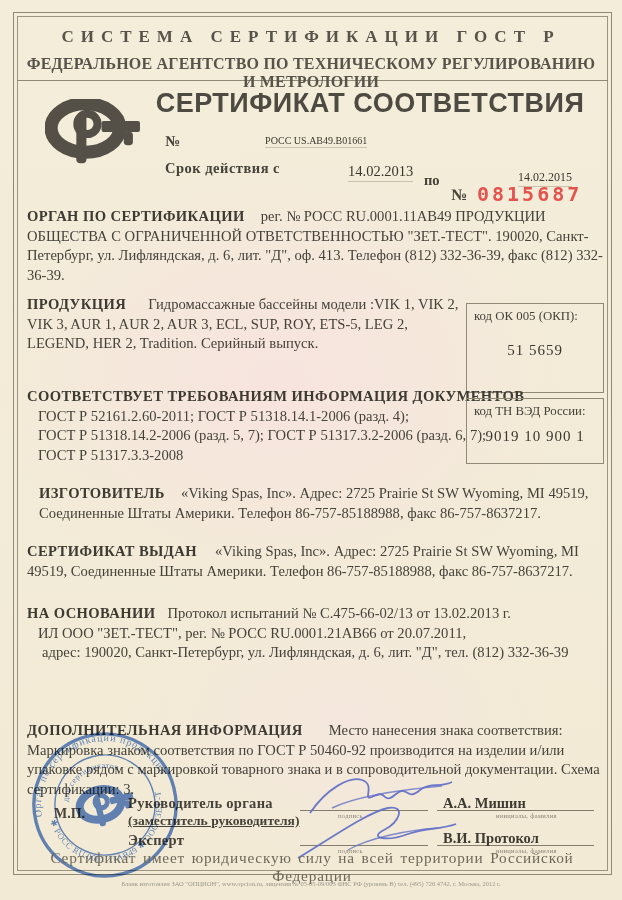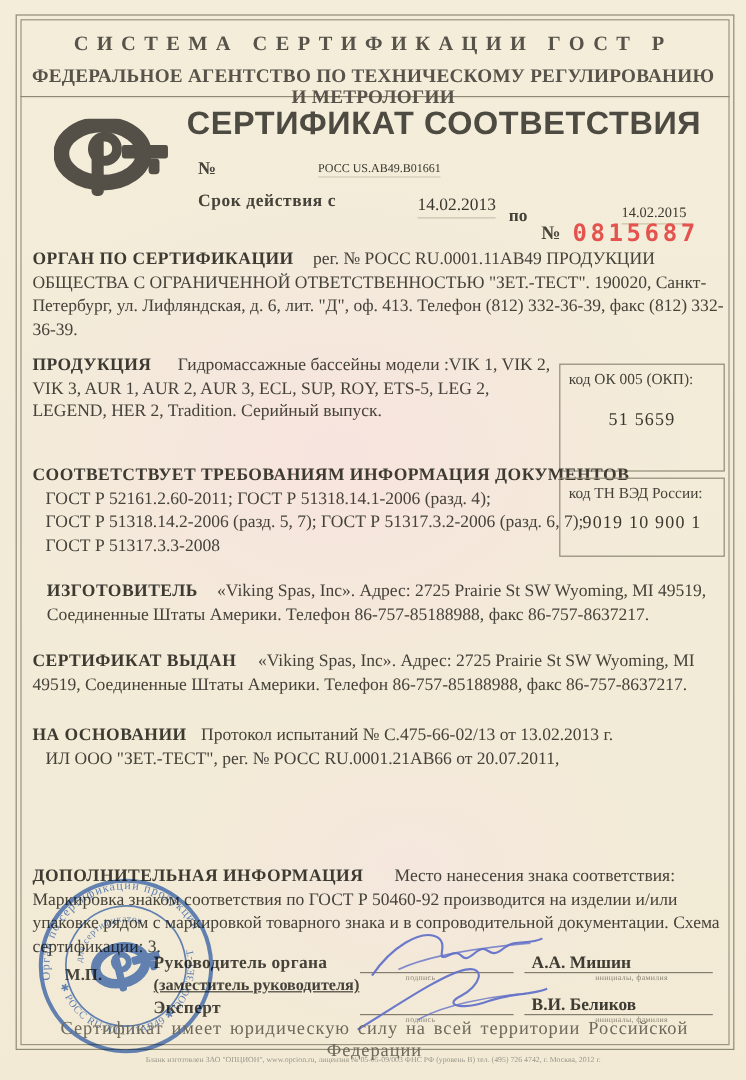--- a/index.html
+++ b/index.html
@@ -148,41 +148,42 @@
     <span class="lb">ИЗГОТОВИТЕЛЬ</span><span class="gap g16"></span><span>«Viking Spas, Inc». Адрес: 2725 Prairie St SW Wyoming, MI 49519, Соединенные Штаты Америки. Телефон 86-757-85188988, факс 86-757-8637217.</span>
   </p>
 
   <p class="sec sec-issued">
     <span class="lb">СЕРТИФИКАТ ВЫДАН</span><span class="gap g18"></span><span>«Viking Spas, Inc». Адрес: 2725 Prairie St SW Wyoming, MI 49519, Соединенные Штаты Америки. Телефон 86-757-85188988, факс 86-757-8637217.</span>
   </p>
 
   <div class="sec sec-basis">
     <div><span class="lb">НА ОСНОВАНИИ</span><span class="gap g12"></span><span>Протокол испытаний № С.475-66-02/13 от 13.02.2013 г.</span></div>
     <div class="ind">ИЛ ООО "ЗЕТ.-ТЕСТ", рег. № РОСС RU.0001.21АВ66 от 20.07.2011,</div>
+    <div class="ind2 nowrap">адрес: 190020, Санкт-Петербург, ул. Лифляндская, д. 6, лит. "Д", тел. (812) 332-36-39</div>
   </div>
 
   <p class="sec sec-additional">
     <span class="lb">ДОПОЛНИТЕЛЬНАЯ ИНФОРМАЦИЯ</span><span class="gap g26"></span><span>Место нанесения знака соответствия: Маркировка знаком соответствия по ГОСТ Р 50460-92 производится на изделии и/или упаковке рядом с маркировкой товарного знака и в сопроводительной документации. Схема сертификации: 3.</span>
   </p>
 
   <span class="abs sig-head-sub">(заместитель руководителя)</span>
   <span class="abs sig-head">Руководитель органа</span>
   <span class="abs sig-expert">Эксперт</span>
   <span class="abs mp">М.П.</span>
 
   <div class="sigline line-sig1"></div>
   <div class="sigline line-name1"></div>
   <div class="sigline line-sig2"></div>
   <div class="sigline line-name2"></div>
   <span class="tiny cap-sign1">подпись</span>
   <span class="tiny cap-name1">инициалы, фамилия</span>
   <span class="tiny cap-sign2">подпись</span>
   <span class="tiny cap-name2">инициалы, фамилия</span>
   <span class="abs name1">А.А. Мишин</span>
-  <span class="abs name2">В.И. Беликов</span>
+  <span class="abs name2">В.И. Протокол</span>
 
   <svg class="sig-svg sig1" viewBox="0 0 160 55">
     <path d="M8,45 C25,20 48,8 60,12 C75,17 58,35 72,28 C86,21 80,38 94,26 C106,16 104,34 118,22 C128,14 138,20 150,14" fill="none" stroke="#6472c8" stroke-width="1.8" opacity="0.95"></path>
     <path d="M30,40 C55,28 95,22 140,18" fill="none" stroke="#6472c8" stroke-width="1.4" opacity="0.8"></path>
   </svg>
   <svg class="sig-svg sig2" viewBox="0 0 180 62">
     <path d="M10,58 C40,40 80,12 100,8 C118,5 112,22 96,30 C80,38 98,42 120,34 C140,27 152,30 168,24" fill="none" stroke="#6472c8" stroke-width="1.8" opacity="0.95"></path>
     <path d="M60,50 C80,38 120,30 150,28" fill="none" stroke="#6472c8" stroke-width="1.3" opacity="0.8"></path>
   </svg>
 

